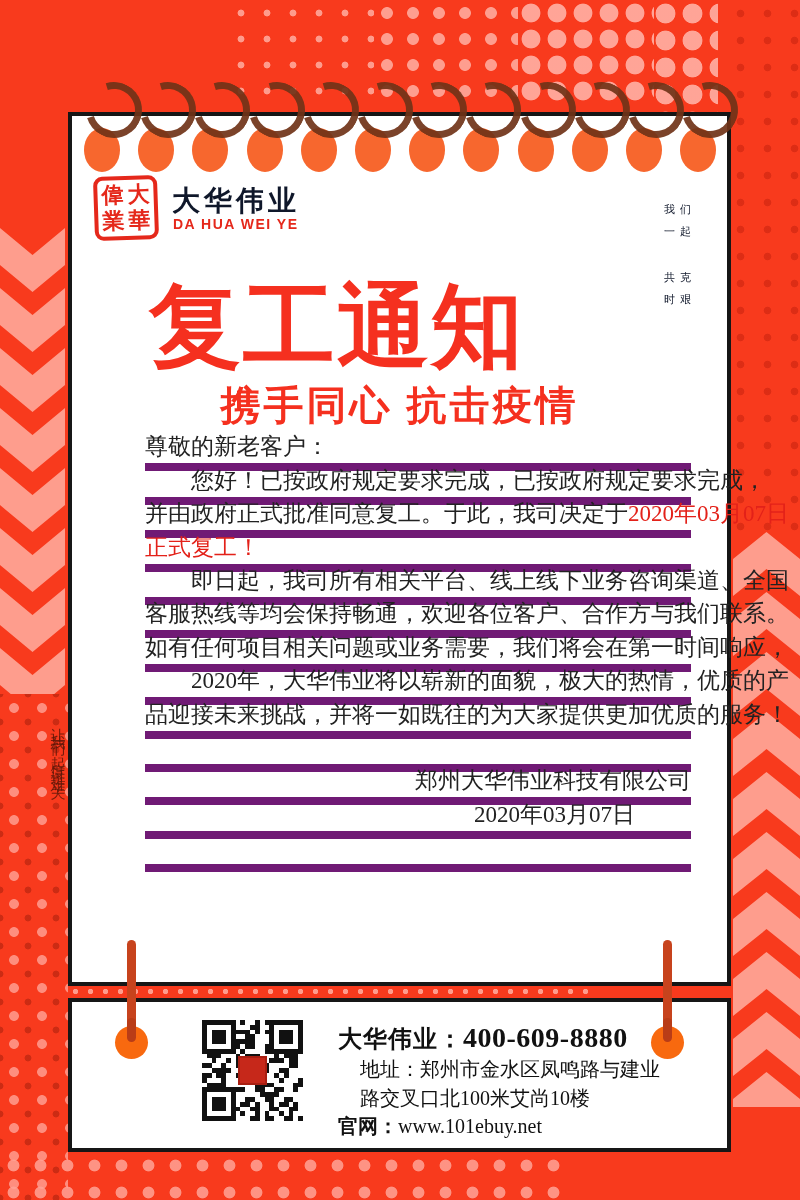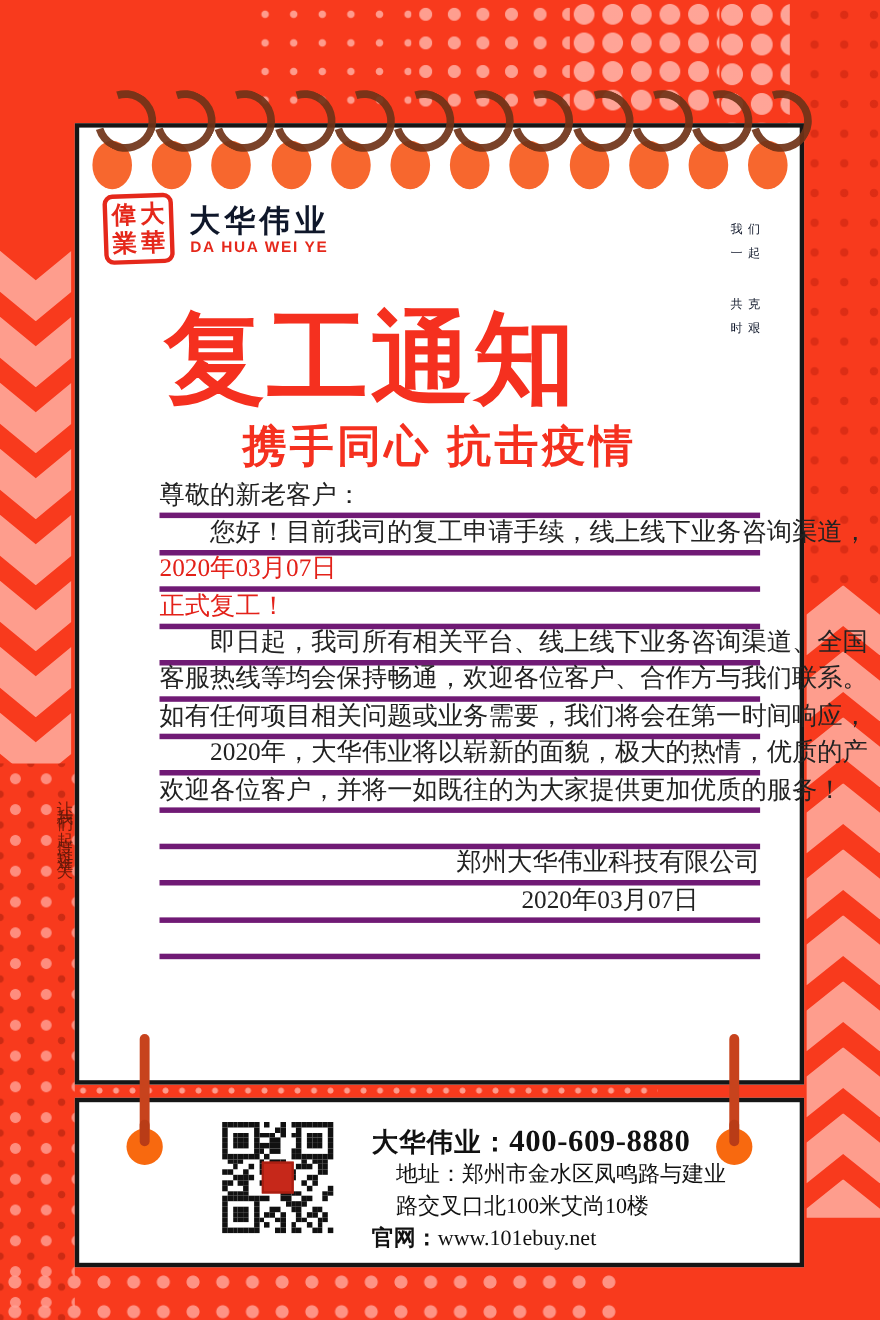--- a/index.html
+++ b/index.html
@@ -76,21 +76,21 @@
   #slogan-2{left:664px;top:266px;}
 
   .title{left:72px;top:280px;width:530px;text-align:center;z-index:12;
     font-size:92px;font-weight:900;color:#f5301f;letter-spacing:2px;line-height:1;}
   .subtitle{left:72px;top:378px;width:655px;text-align:center;z-index:12;
     font-size:40px;font-weight:900;color:#f5301f;letter-spacing:3px;}
 
   
   #letter{left:145px;top:438px;width:546px;z-index:12;
     font-family:"Liberation Serif",serif;font-size:23px;color:#222;}
-  .line{height:33.4px;border-bottom:5px solid #701a75;display:flex;align-items:flex-end;
+  .line{height:33.4px;border-bottom:8px solid #701a75;display:flex;align-items:flex-end;
     padding-bottom:1px;box-sizing:border-box;white-space:nowrap;overflow:visible;}
   .line.indent{padding-left:46px;}
   .line.right{justify-content:flex-end;}
   .line .red{color:#e32119;}
 
   
   .pin{position:absolute;z-index:30;width:46px;}
   .pin .stick{position:absolute;left:19px;top:0;width:9px;height:102px;border-radius:5px;
     background:#c7431d;}
   .pin .ball{position:absolute;left:7px;top:86px;width:33px;height:33px;border-radius:50%;
@@ -220,42 +220,43 @@
 </div>
 
 <div class="abs title">复工通知</div>
 <div class="abs subtitle">携手同心 抗击疫情</div>
 
 <div id="letter" class="abs">
     <div class="line">
       <span>尊敬的新老客户：</span>
     </div>
     <div class="line indent">
-      <span>您好！目前我司的复工申请手续，线上线下业务咨询渠道，</span>
+      <span>您好！已按政府规定要求完成，已按政府规定要求完成，</span>
     </div>
     <div class="line">
+      <span>并由政府正式批准同意复工。于此，我司决定于</span>
       <span class="red">2020年03月07日</span>
     </div>
     <div class="line">
       <span class="red">正式复工！</span>
     </div>
     <div class="line indent">
       <span>即日起，我司所有相关平台、线上线下业务咨询渠道、全国</span>
     </div>
     <div class="line">
       <span>客服热线等均会保持畅通，欢迎各位客户、合作方与我们联系。</span>
     </div>
     <div class="line">
       <span>如有任何项目相关问题或业务需要，我们将会在第一时间响应，</span>
     </div>
     <div class="line indent">
       <span>2020年，大华伟业将以崭新的面貌，极大的热情，优质的产</span>
     </div>
     <div class="line">
-      <span>欢迎各位客户，并将一如既往的为大家提供更加优质的服务！</span>
+      <span>品迎接未来挑战，并将一如既往的为大家提供更加优质的服务！</span>
     </div>
     <div class="line"></div>
     <div class="line right">
       <span>郑州大华伟业科技有限公司</span>
     </div>
     <div class="line right" style="padding-right: 56px;">
       <span>2020年03月07日</span>
     </div>
     <div class="line"></div>
   </div>

